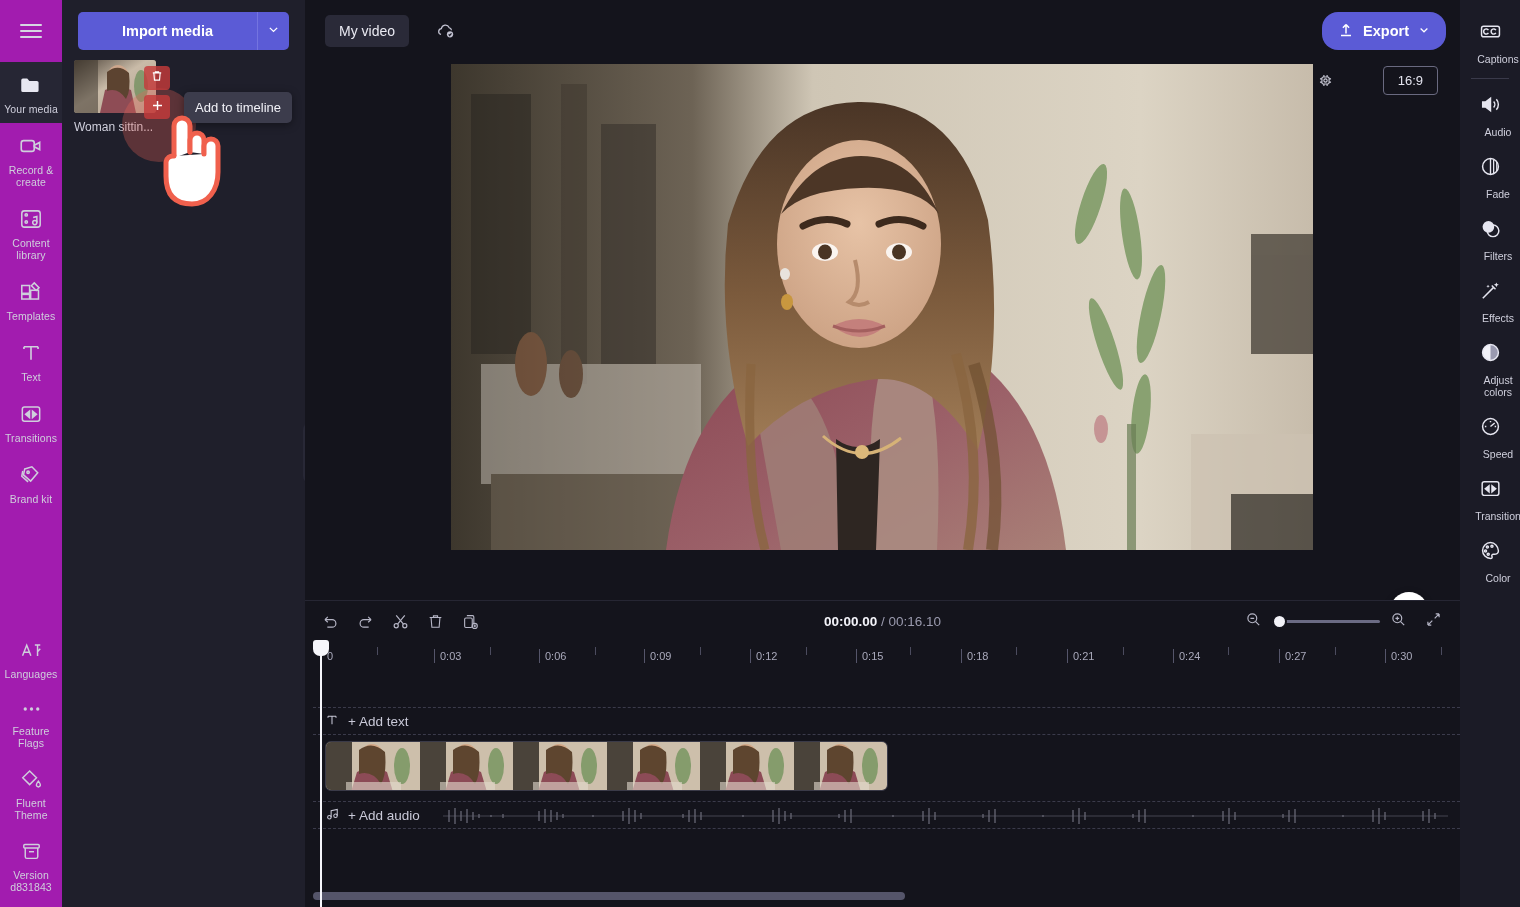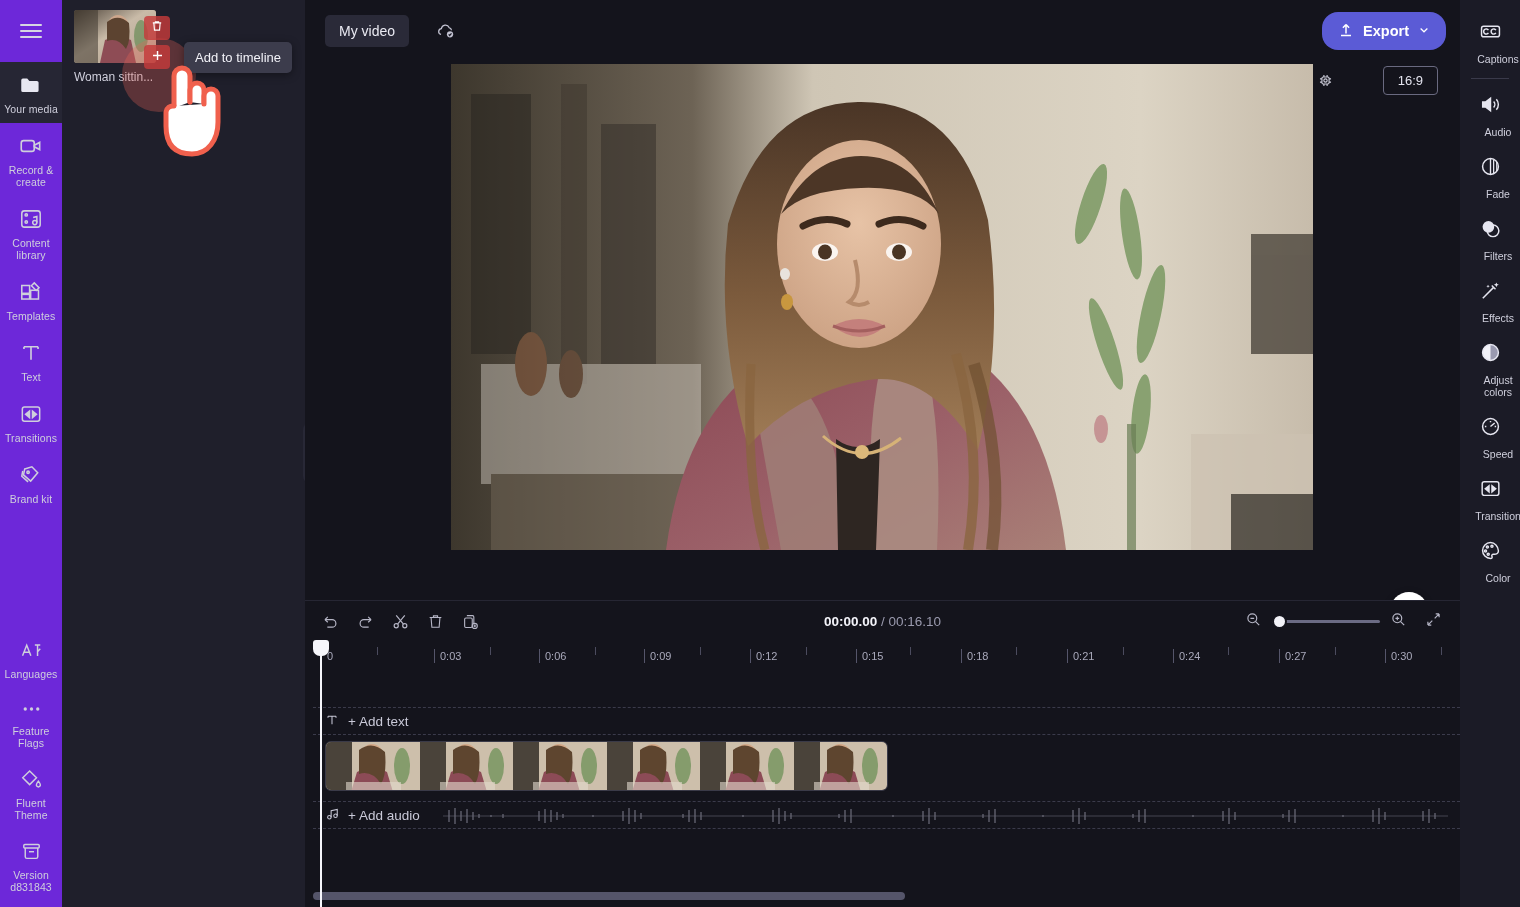--- a/index.html
+++ b/index.html
@@ -13,21 +13,21 @@
   #app {
     position: relative;
     width: 1520px; height: 907px;
     background: #14141c;
   }
 
   
   .rail {
     position: absolute; left: 0; top: 0;
     width: 62px; height: 907px;
-    background: #6d28d9;
+    background: #a21caf;
     display: flex; flex-direction: column;
     align-items: center;
   }
   .hamburger {
     width: 62px; height: 62px;
     display: flex; align-items: center; justify-content: center;
     cursor: pointer;
   }
   .hamburger .bars { width: 22px; }
   .hamburger .bars i {
@@ -465,20 +465,30 @@
             <path d="M6 8.6v8.4a1.6 1.6 0 0 0 1.6 1.6h8.8a1.6 1.6 0 0 0 1.6-1.6V8.6"></path>
             <path d="M9.6 12.2h4.8"></path>
           </svg>
         </span>
         <span class="ri-label">Version d831843</span>
       </div>
     </div>
   </div>
 
   <div class="panel">
+    <div class="import-row">
+      <button class="import-btn">Import media</button>
+      <button class="import-caret">
+        <span>
+          <svg width="13" height="13" viewBox="0 0 16 16" fill="none" stroke="#fff" stroke-width="1.6">
+            <path d="M3.5 6l4.5 4.4L12.5 6"></path>
+          </svg>
+        </span>
+      </button>
+    </div>
 
 
     <div class="media-grid">
       <div class="media-card">
         <div class="thumb">
           <svg width="82" height="53" viewBox="0 0 82 53" preserveAspectRatio="none">
             <defs>
               <linearGradient id="mbg" x1="0" y1="0" x2="1" y2="1">
                 <stop offset="0" stop-color="#4a4036"></stop>
                   <stop offset=".45" stop-color="#c9bba8"></stop>

